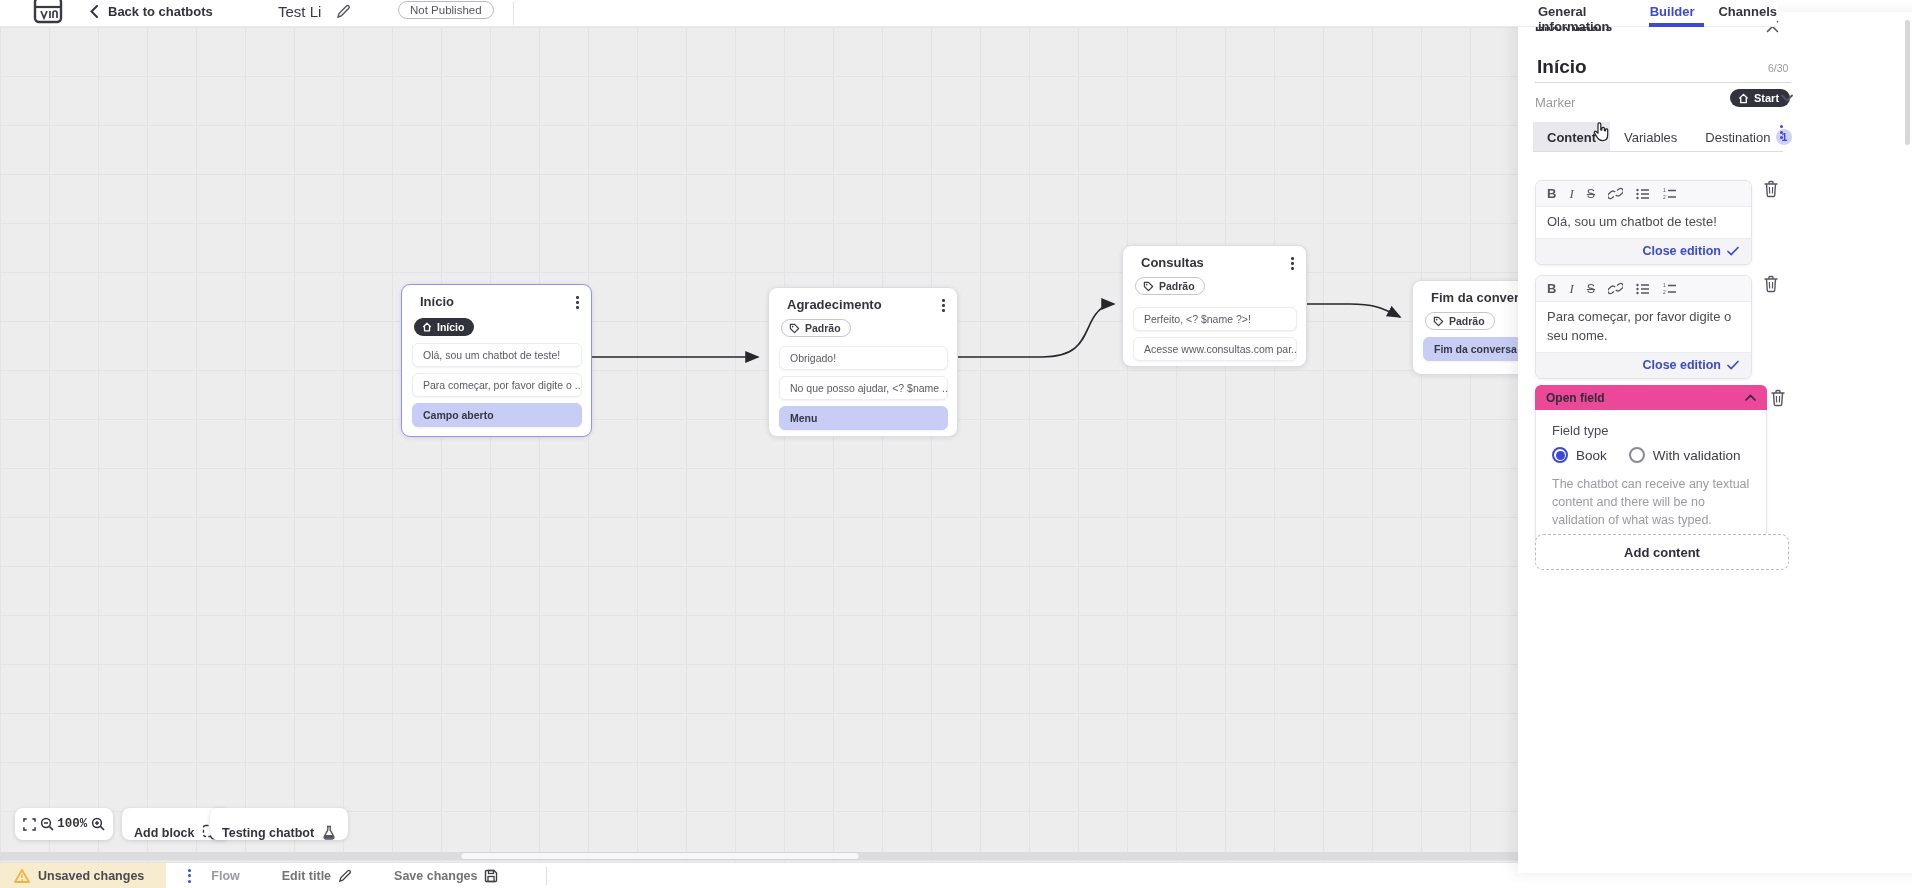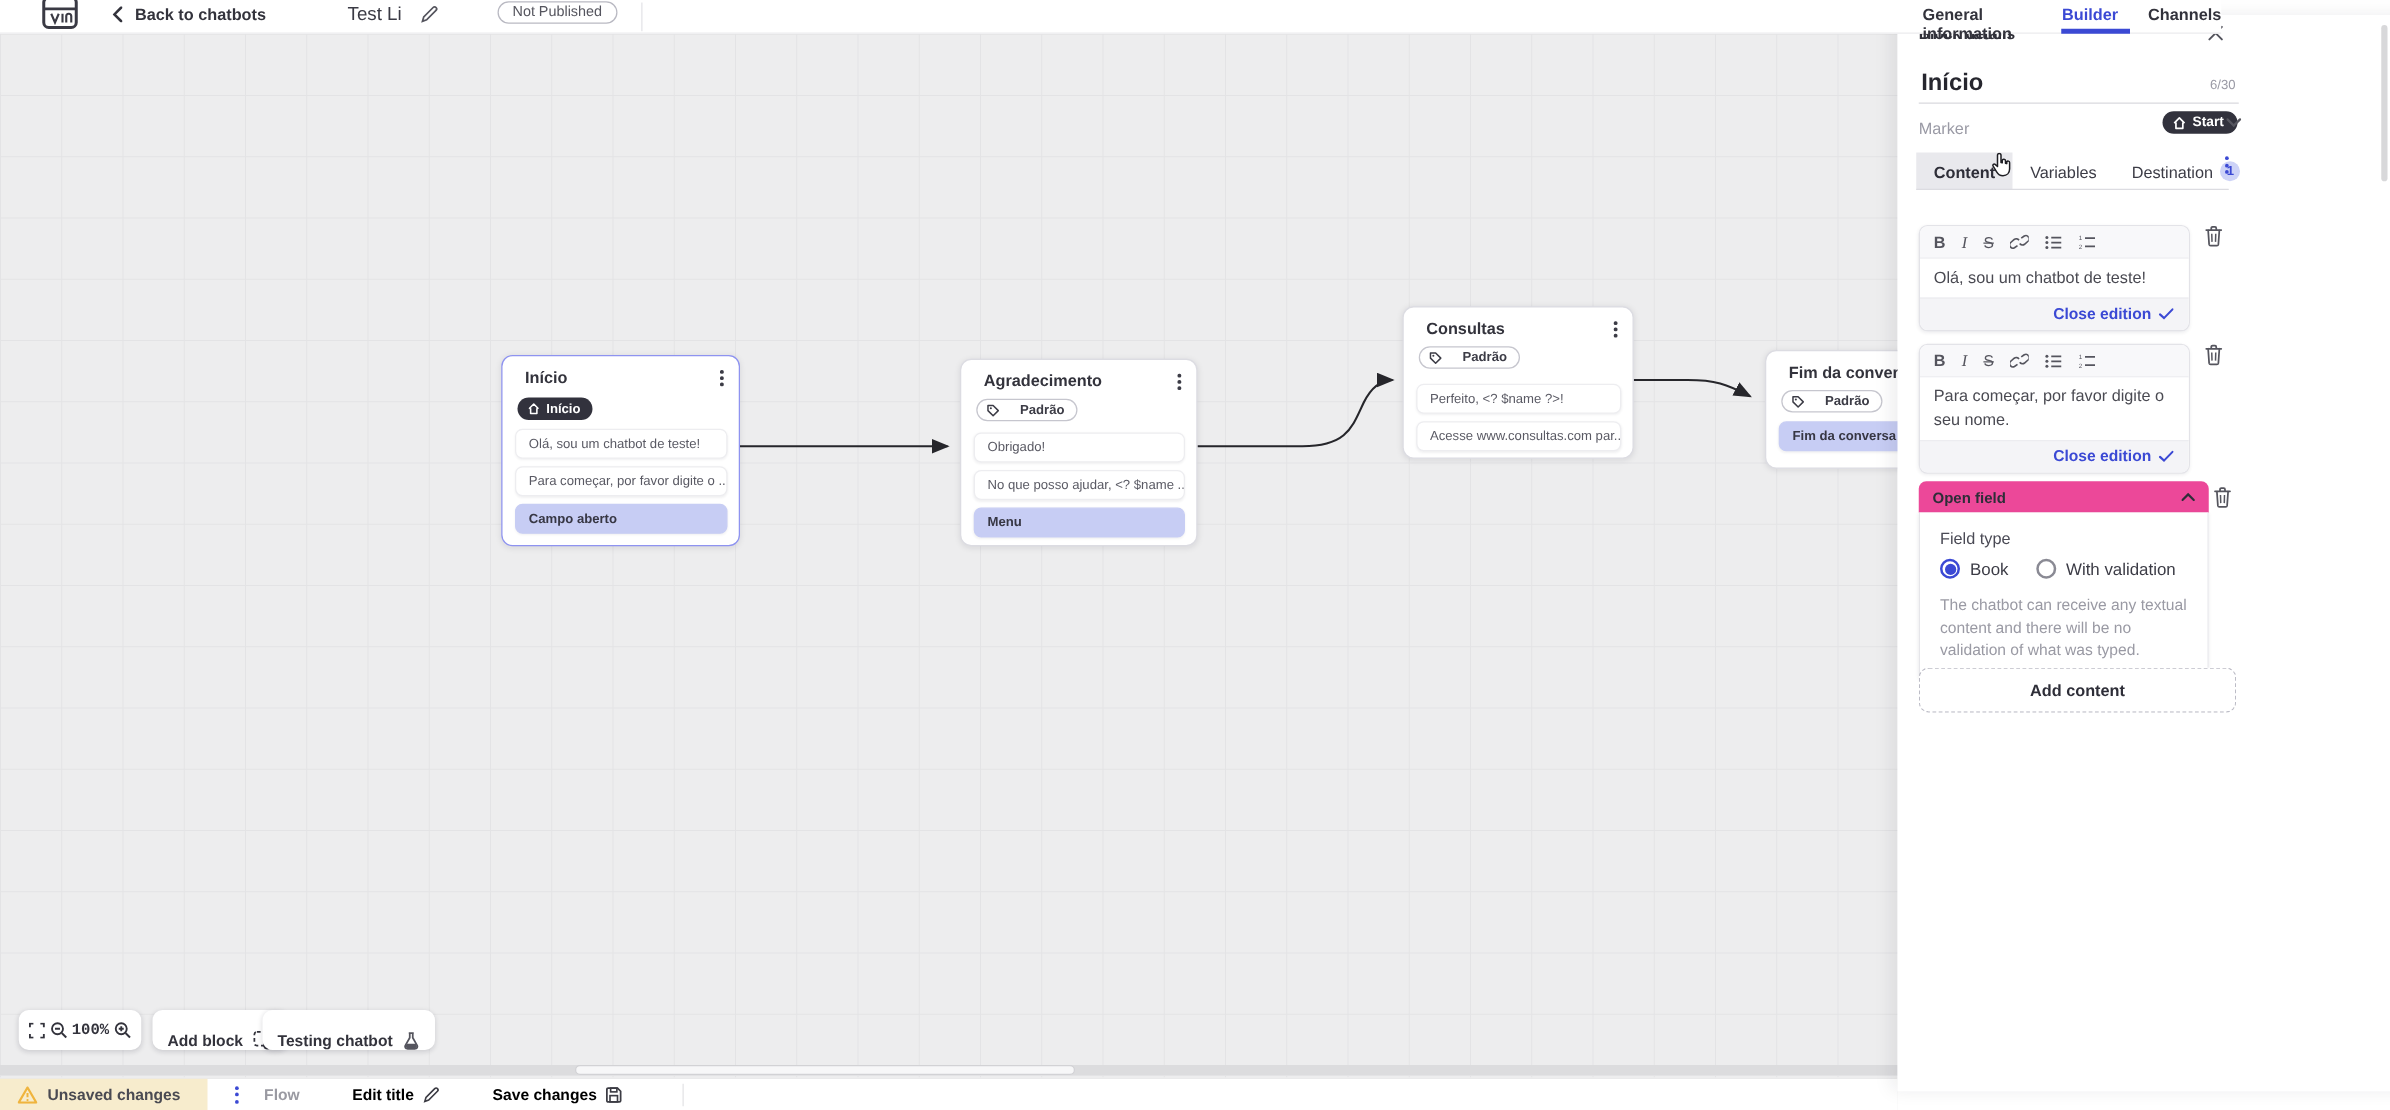--- a/index.html
+++ b/index.html
@@ -25,40 +25,40 @@
     background-image:linear-gradient(#e3e3e5 1px, transparent 1px), linear-gradient(90deg,#e3e3e5 1px, transparent 1px);
     background-size:49px 49px; }
   .wires { position:absolute; left:0; top:0; width:1518px; height:835px; pointer-events:none; }
 
   .block { position:absolute; background:#fff; border:1px solid #dcdce2; border-radius:9px; box-shadow:0 1px 5px rgba(20,20,40,.10); }
   .block.selected { border:1.5px solid #8e93f0; }
   .block-title { position:absolute; left:18px; top:9px; font-size:13px; font-weight:700; color:#33333c; white-space:nowrap; }
   .kebab { position:absolute; right:12px; top:11px; display:flex; flex-direction:column; gap:2.5px; cursor:pointer; }
   .kebab i { width:2.6px; height:2.6px; border-radius:50%; background:#3c3c46; }
   .pill-dark { position:absolute; left:12px; top:33px; display:inline-flex; align-items:center; gap:5px; background:#32323d; color:#fff; border-radius:999px; padding:3px 10px 3px 8px; font-size:10.5px; font-weight:700; }
-  .pill-tag { position:absolute; left:12px; top:31px; display:inline-flex; align-items:center; gap:16px; background:#fff; border:1px solid #c6c6ce; border-radius:999px; padding:2px 9px 2px 7px; font-size:10.5px; font-weight:700; color:#3c3c46; }
+  .pill-tag { position:absolute; left:12px; top:31px; display:inline-flex; align-items:center; gap:5px; background:#fff; border:1px solid #c6c6ce; border-radius:999px; padding:2px 9px 2px 7px; font-size:10.5px; font-weight:700; color:#3c3c46; }
   .rows { position:absolute; left:10px; right:9px; top:58px; display:flex; flex-direction:column; gap:6px; }
   .rowcard { background:#fff; border:1px solid #ededf0; border-radius:6px; box-shadow:0 1px 2px rgba(20,20,40,.06);
     padding:5px 10px; font-size:10.5px; color:#5a5a64; white-space:nowrap; overflow:hidden; }
   .rowcard.hl { background:#c7cdf4; border-color:#c7cdf4; color:#373744; font-weight:600; }
 
   
   .zoombar { position:absolute; left:15px; top:781px; width:98px; height:32px; background:#fff; border-radius:8px; box-shadow:0 1px 4px rgba(20,20,40,.15); display:flex; align-items:center; justify-content:space-between; padding:0 8px; }
   .zoomlvl { font-size:12.5px; font-weight:700; color:#33333c;font-family:Liberation Mono, monospace; }
   .btn-float { position:absolute; top:781px; height:32px; background:#fff; border-radius:8px; box-shadow:0 1px 4px rgba(20,20,40,.15); display:flex; align-items:flex-end; gap:8px; padding:0 12px; font-size:12.5px; font-weight:700; color:#33333c; cursor:pointer; }
   .hscroll { position:absolute; left:0; top:825px; width:1518px; height:8px; background:#dcdcde; }
   .hscroll .thumb { position:absolute; left:460px; top:0; width:400px; height:8px; background:#f7f7f8; border:1px solid #d2d2d5; border-radius:4px; }
 
   
   .statusbar { position:absolute; left:0; top:862px; width:1518px; height:26px; background:#fff; border-top:1px solid #e3e3e5; z-index:30; display:flex; align-items:center; }
   .sb-unsaved { display:flex; align-items:center; gap:8px; background:#f7eccd; height:26px; padding:0 22px 0 14px; font-size:12.5px; font-weight:700; color:#4a4a52; }
   .sb-kebab { margin-left:22px; display:flex; flex-direction:column; gap:2.5px; cursor:pointer; }
   .sb-kebab i { width:3px; height:3px; border-radius:50%; background:#3b49d4; }
   .sb-flow { margin-left:20px; font-size:12.5px; font-weight:700; color:#9a9aa2; }
-  .sb-link { margin-left:42px; display:flex; align-items:flex-start; gap:7px; font-size:12.5px; font-weight:700; color:#000000; cursor:pointer; }
+  .sb-link { margin-left:42px; display:flex; align-items:flex-start; gap:7px; font-size:12.5px; font-weight:700; color:#737373; cursor:pointer; }
   .sb-div { margin-left:48px; width:1px; height:18px; background:#e3e3e6; }
 
   
   .panel { position:absolute; left:1518px; top:12px; width:420px; height:861px; background:#fff; box-shadow:-5px 0 14px rgba(20,20,40,.08); z-index:35; }
   .p-header { position:absolute; left:17px; top:8px; font-size:12.5px; font-weight:700; color:#2f2f38; }
   .p-close { position:absolute; left:248px; top:8px; cursor:pointer; }
   .p-title { position:absolute; left:19px; top:44px; font-size:19px; font-weight:700; color:#26262e; }
   .p-title-line { position:absolute; left:17px; top:70px; width:256px; height:1px; background:#d9d9de; }
   .p-counter { position:absolute; left:250px; top:50px; font-size:10.5px; color:#9a9aa5; }
   .p-marker { position:absolute; left:17px; top:83px; font-size:13px; color:#9a9aa5; }

